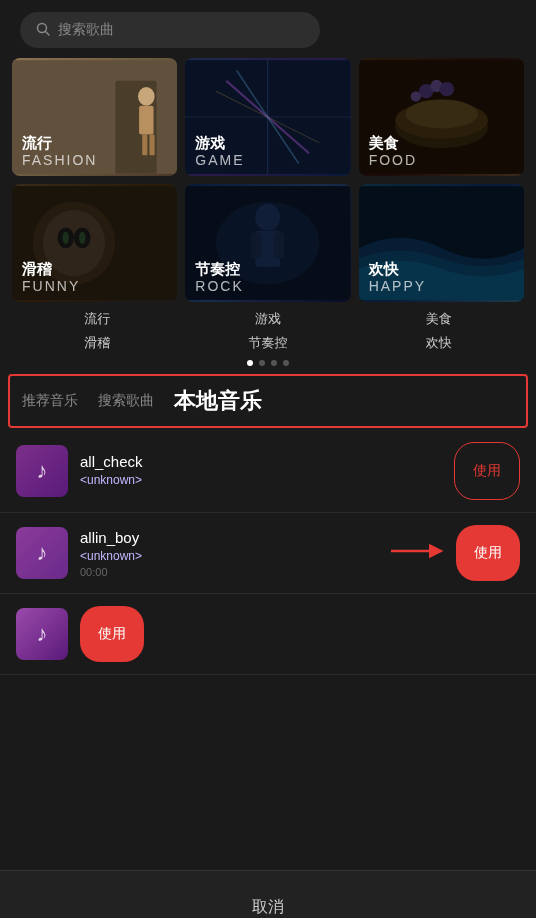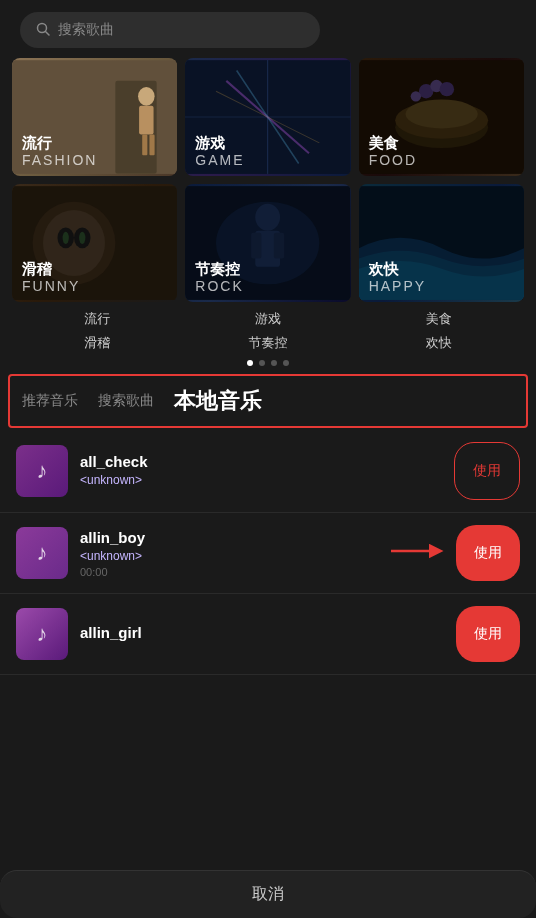--- a/index.html
+++ b/index.html
@@ -173,21 +173,21 @@
     .music-note {
       font-size: 22px;
       color: rgba(255,255,255,0.8);
     }
     .song-info {
       flex: 1;
     }
     .song-title {
       font-size: 15px;
       color: #fff;
-      font-weight: 700;
+      font-weight: 400;
       margin-bottom: 3px;
     }
     .song-artist {
       font-size: 12px;
       color: #c4b5fd;
       margin-bottom: 3px;
     }
     .song-duration {
       font-size: 11px;
       color: #666;
@@ -211,25 +211,24 @@
 
     
     .cancel-bar {
       position: absolute;
       bottom: 0;
       left: 0;
       right: 0;
       height: 48px;
       background: #222;
       display: flex;
-      align-items: center;
+      align-items: flex-end;
       justify-content: center;
       border-top: 1px solid #333;
       cursor: pointer;
-      border-radius: 17px;
     }
     .cancel-text {
       font-size: 16px;
       color: #ccc;
     }
   </style>
 </head>
 <body>
 
 <div class="search-bar">
@@ -425,23 +424,20 @@
         <line x1="5" y1="15" x2="50" y2="15" stroke="#e53935" stroke-width="2.5" marker-end="url(#arrowhead)"></line>
       </svg>
     </div>
     <button class="use-btn">使用</button>
   </div>
 
   <div class="song-item" style="overflow:hidden;">
     <div class="song-thumb thumb-gradient">
       <span class="music-note">♪</span>
     </div>
-    <div class="song-info">
-      <div class="song-title">allin_girl</div>
-    </div>
     <button class="use-btn">使用</button>
   </div>
 
 </div>
 
 <div class="cancel-bar">
   <span class="cancel-text">取消</span>
 </div>
 
 </body></html>

